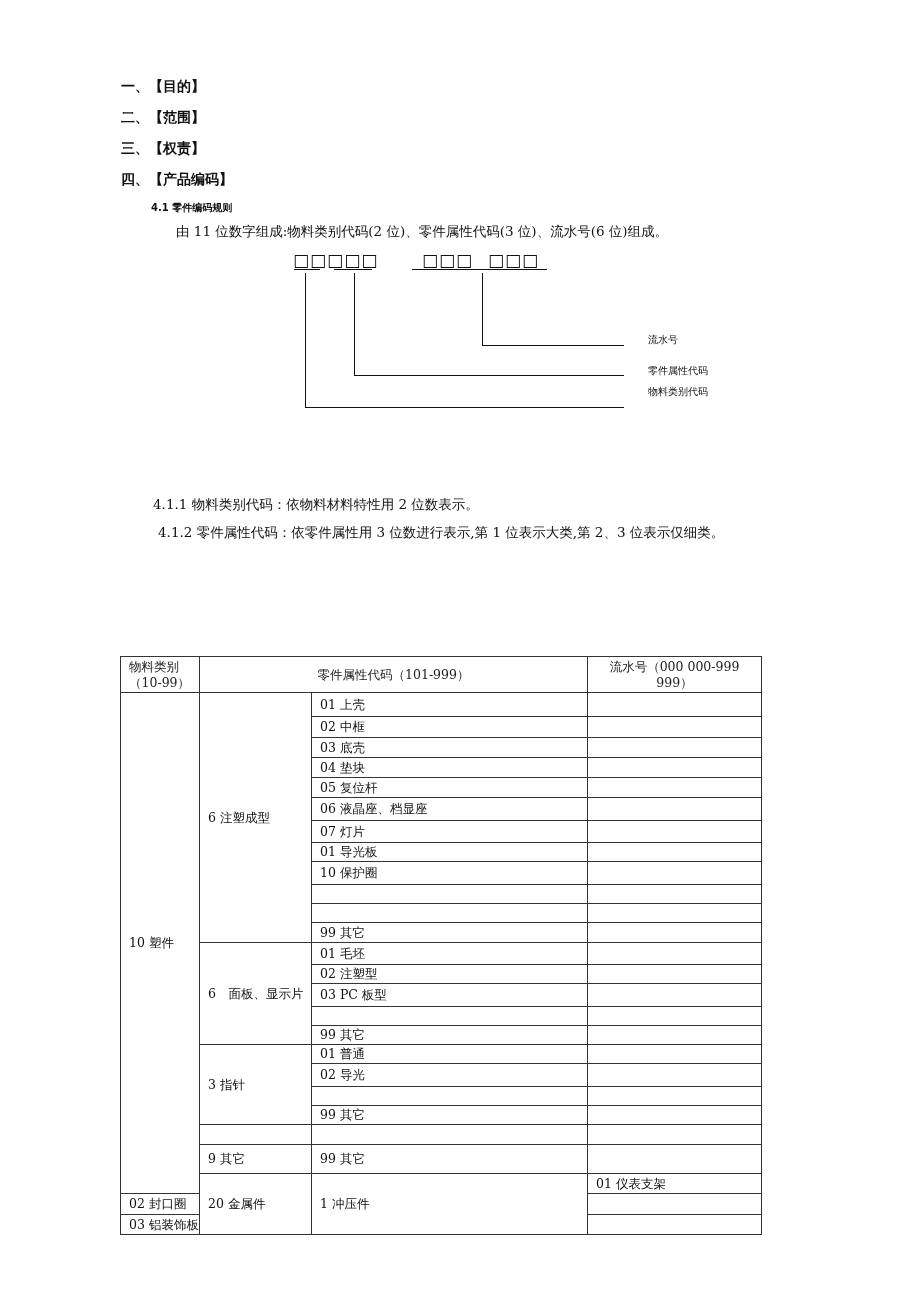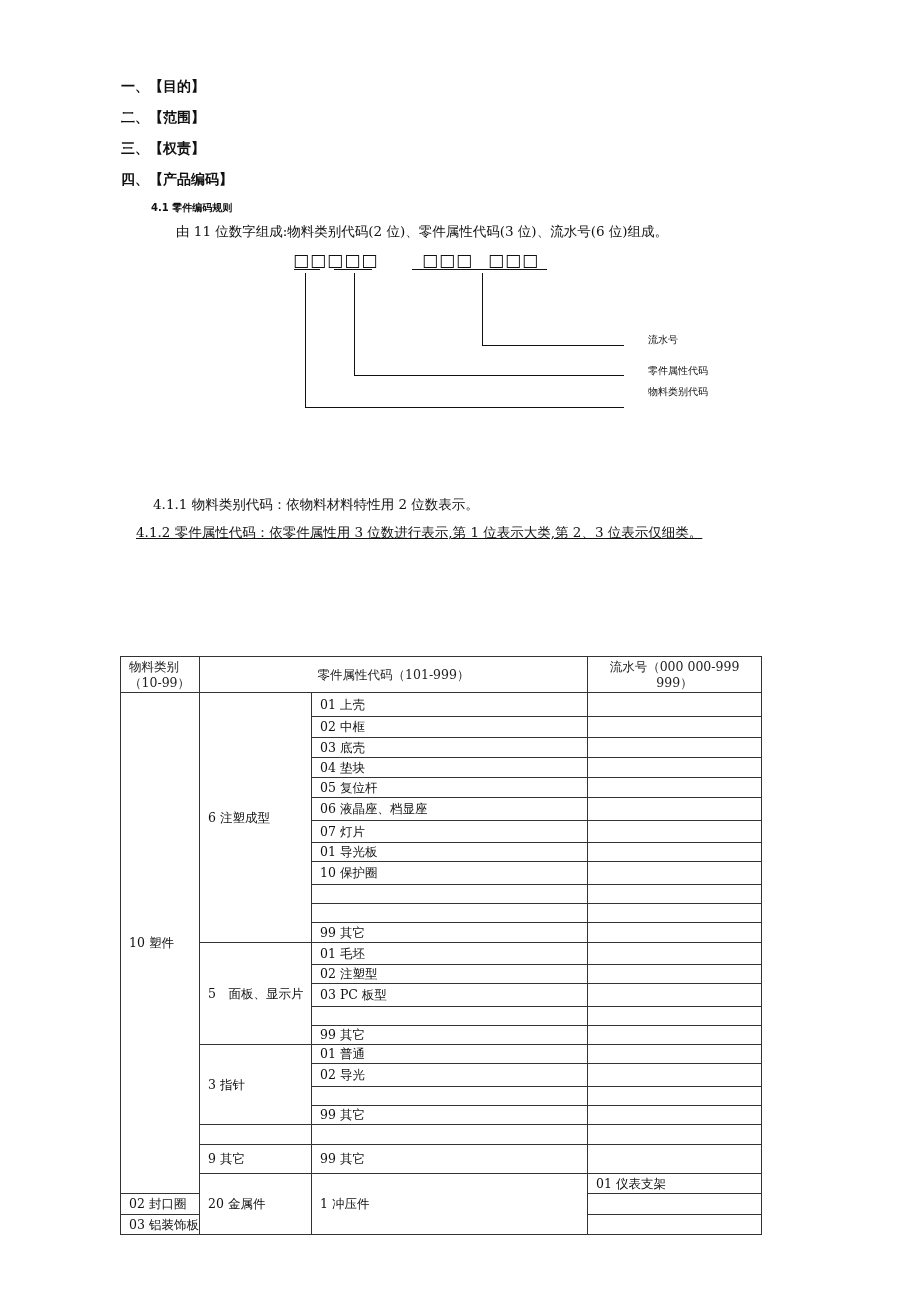--- a/index.html
+++ b/index.html
@@ -45,21 +45,21 @@
   <div class="line" style="left:354px; top:273px; width:1px; height:103px;"></div>
   <div class="line" style="left:354px; top:375px; width:270px; height:1px;"></div>
   <div class="abs lbl" style="top:364px;text-align:right;">零件属性代码</div>
 
   <div class="line" style="left:305px; top:273px; width:1px; height:135px;"></div>
   <div class="line" style="left:305px; top:407px; width:319px; height:1px;"></div>
   <div class="abs lbl" style="top:385px;">物料类别代码</div>
 </div>
 
 <div class="abs body-text" style="left:153px; top:496px;">4.1.1 物料类别代码：依物料材料特性用 2 位数表示。</div>
-<div class="abs body-text" style="left:136px; top:524px;text-decoration:underline;">4.1.2 零件属性代码：依零件属性用 3 位数进行表示,第 1 位表示大类,第 2、3 位表示仅细类。</div>
+<div class="abs body-text" style="left:158px; top:524px;">4.1.2 零件属性代码：依零件属性用 3 位数进行表示,第 1 位表示大类,第 2、3 位表示仅细类。</div>
 
 <table class="code-table">
   <colgroup>
     <col style="width:79px">
       <col style="width:112px">
       <col style="width:276px">
       <col style="width:174px">
   </colgroup>
   <tbody>
       <tr>
@@ -113,21 +113,21 @@
   <tr style="height:18px">
         <td></td>
         <td></td>
       </tr>
   <tr style="height:20px">
         <td>99 其它</td>
         <td></td>
       </tr>
 
   <tr style="height:22px">
-    <td rowspan="5" style="white-space:normal; padding-right:6px;">5　面板、显示片</td>
+    <td rowspan="5" style="white-space:normal; padding-right:6px;">6　面板、显示片</td>
     <td>01 毛坯</td>
         <td></td>
   </tr>
   <tr style="height:19px">
         <td>02 注塑型</td>
         <td></td>
       </tr>
   <tr style="height:23px">
         <td>03 PC 板型</td>
         <td></td>

